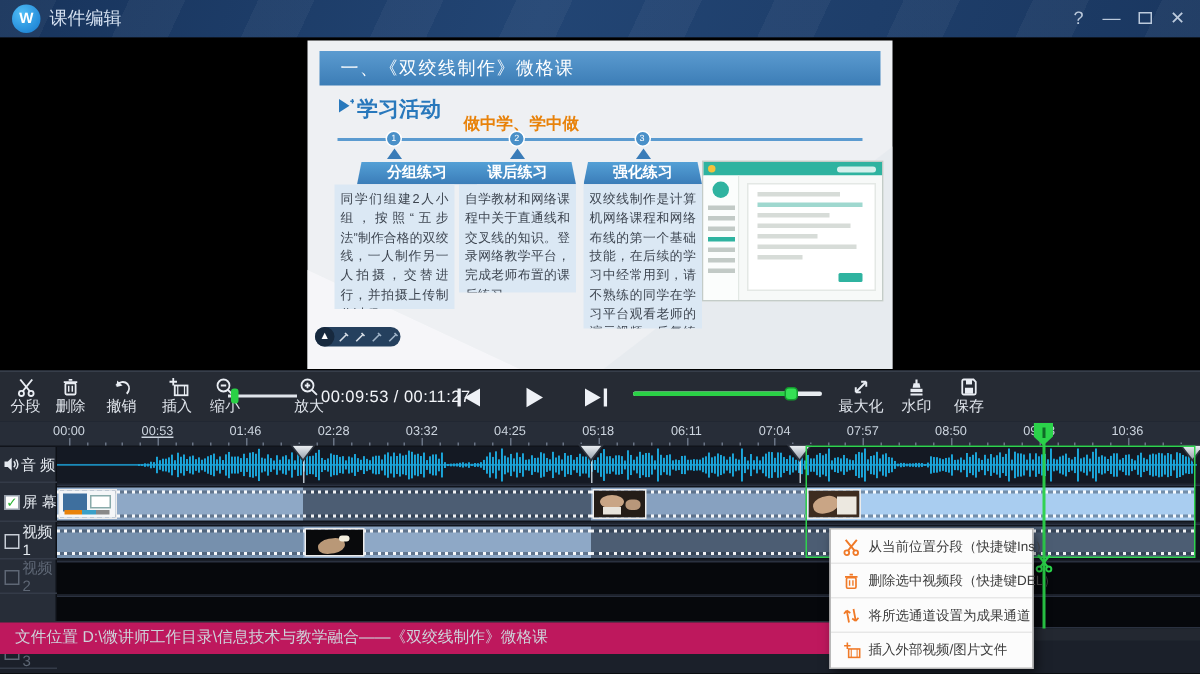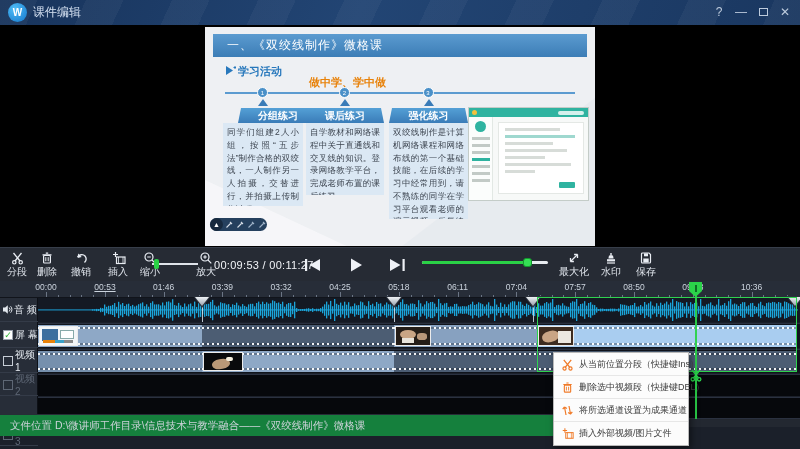--- a/index.html
+++ b/index.html
@@ -25,21 +25,21 @@
   
   .preview{position:absolute;left:0;top:25px;width:800px;height:222px;background:#000;}
   .slide{position:absolute;left:205px;top:2px;width:390px;height:219px;background:#eef0f3;overflow:hidden;}
   .deco1{position:absolute;right:-40px;top:40px;width:260px;height:200px;background:#e3e7ec;
     clip-path:polygon(0 100%,100% 0,100% 100%);opacity:.6;}
   .deco2{position:absolute;left:-30px;bottom:-60px;width:300px;height:140px;background:#f7f8fa;
     clip-path:polygon(0 0,100% 100%,0 100%);opacity:.8;}
   .slide-header{position:absolute;left:8px;top:7px;width:374px;height:23px;
     background:linear-gradient(#5b9bd0,#3c7db6);color:#fff;font-weight:normal;
     font-size:12px;line-height:23px;padding-left:14px;letter-spacing:1px;}
-  .activity{position:absolute;left:33px;top:37px;color:#2878bc;font-weight:bold;font-size:11px;}
+  .activity{position:absolute;left:33px;top:37px;color:#2878bc;font-weight:bold;font-size:14px;}
   .activity-icon{position:absolute;left:20px;top:38px;}
   .subtitle{position:absolute;left:104px;top:48px;color:#e8820a;font-weight:bold;font-size:11px;}
   .step-line{position:absolute;left:20px;top:65px;width:350px;height:2px;background:#5b9bd0;}
   .step-circle{position:absolute;top:60px;width:11px;height:11px;border-radius:50%;
     background:#4a90c8;border:1px solid #fff;color:#fff;font-size:6px;line-height:11px;text-align:center;}
   .step-tri{position:absolute;top:72px;width:0;height:0;
     border-left:5px solid transparent;border-right:5px solid transparent;border-bottom:7px solid #3a7cb8;}
   .step-head{position:absolute;top:81px;height:15px;background:linear-gradient(#54a0d6,#3a7cb8);
     color:#fff;font-weight:bold;font-size:10px;line-height:15px;text-align:center;
     clip-path:polygon(3px 0,calc(100% - 3px) 0,100% 100%,0 100%);}
@@ -128,21 +128,21 @@
   .playhead-head::after{content:"";position:absolute;left:5.5px;top:3px;width:2px;height:7px;background:#0f6b26;}
   .ph-scissors{position:absolute;z-index:9;}
   .ctx-menu{position:absolute;left:553px;top:71px;width:136px;background:#fcfcfc;
     border:1px solid #b9b9b9;box-shadow:2px 3px 7px rgba(0,0,0,.5);z-index:20;}
   .ctx-item{display:flex;align-items:center;height:23px;padding-left:7px;
     border-bottom:1px solid #e7e7e7;font-size:9px;color:#3c3c3c;white-space:nowrap;}
   .ctx-item:last-child{border-bottom:none;}
   .ctx-item .cicon{width:13px;height:13px;margin-right:5px;flex:none;}
 
   
-  .statusbar{position:absolute;left:0;top:414px;width:658px;height:22px;background:#15803d;
+  .statusbar{position:absolute;left:0;top:414px;width:658px;height:22px;background:#be185d;
     border-top:1px solid #272d37;color:#ced3da;font-size:10.5px;line-height:21px;}
   .statusbar span{margin-left:10px;}
 </style>
 </head>
 <body>
 
 <div class="app">
 
   <div class="titlebar">
     <div class="stripes"></div>
@@ -335,21 +335,21 @@
       </span>
         <span class="tlabel">保存</span>
     </div>
   </div>
 
   <div class="timeline">
     <div class="ruler">
         <div class="tick-label" style="left: 46px;">00:00</div>
         <div class="tick-label" style="left: 105px; text-decoration: underline;">00:53</div>
         <div class="tick-label" style="left: 163.6px;">01:46</div>
-        <div class="tick-label" style="left: 222.4px;">03:39</div>
+        <div class="tick-label" style="left: 222.4px;">02:28</div>
         <div class="tick-label" style="left: 281.2px;">03:32</div>
         <div class="tick-label" style="left: 340px;">04:25</div>
         <div class="tick-label" style="left: 398.8px;">05:18</div>
         <div class="tick-label" style="left: 457.6px;">06:11</div>
         <div class="tick-label" style="left: 516.4px;">07:04</div>
         <div class="tick-label" style="left: 575.2px;">07:57</div>
         <div class="tick-label" style="left: 634px;">08:50</div>
         <div class="tick-label" style="left: 692.8px;">09:43</div>
         <div class="tick-label" style="left: 751.6px;">10:36</div>
         <div class="tick" style="left: 46px; height: 5px;"></div>

